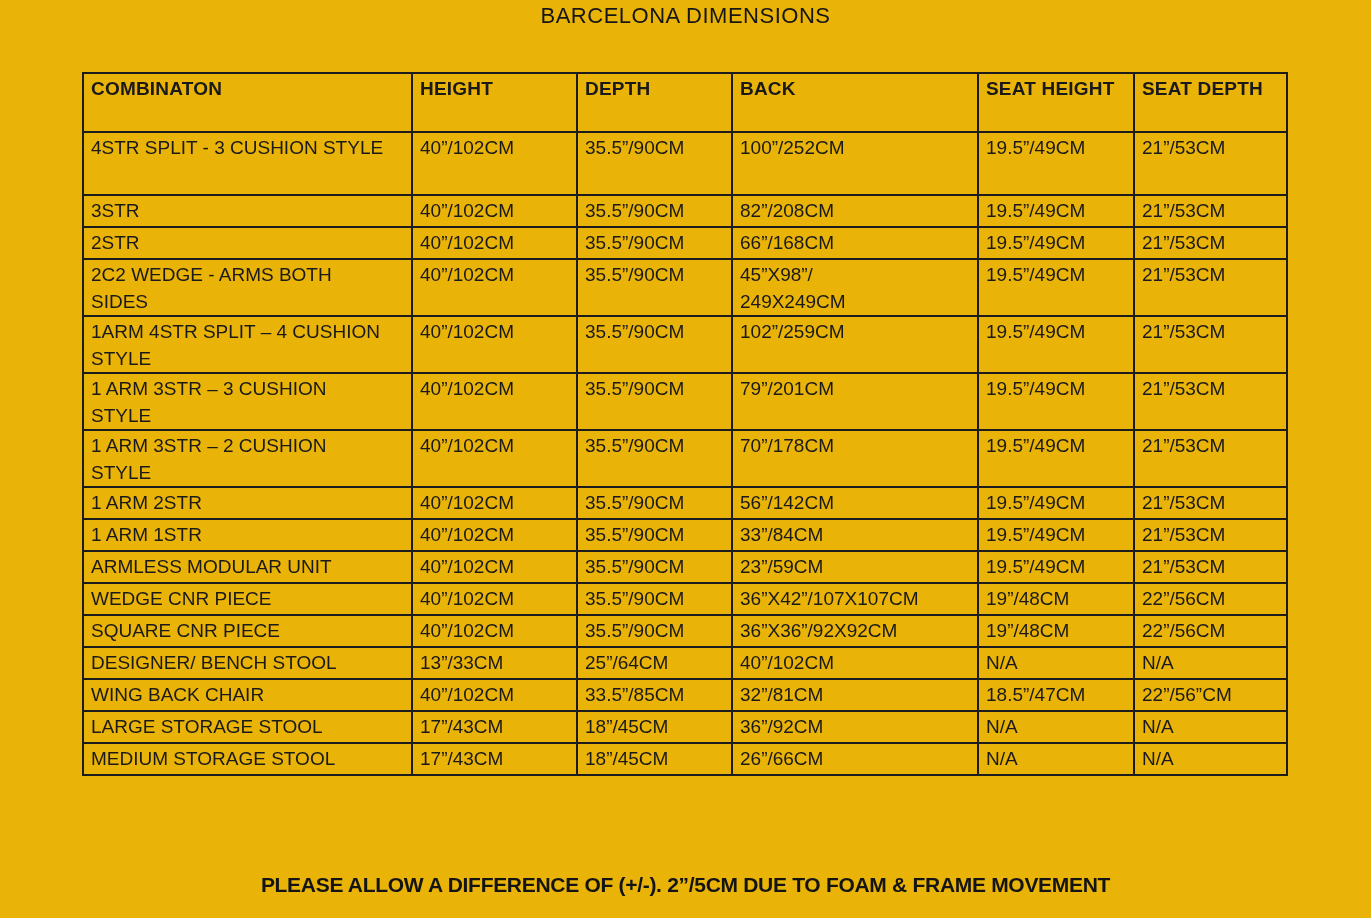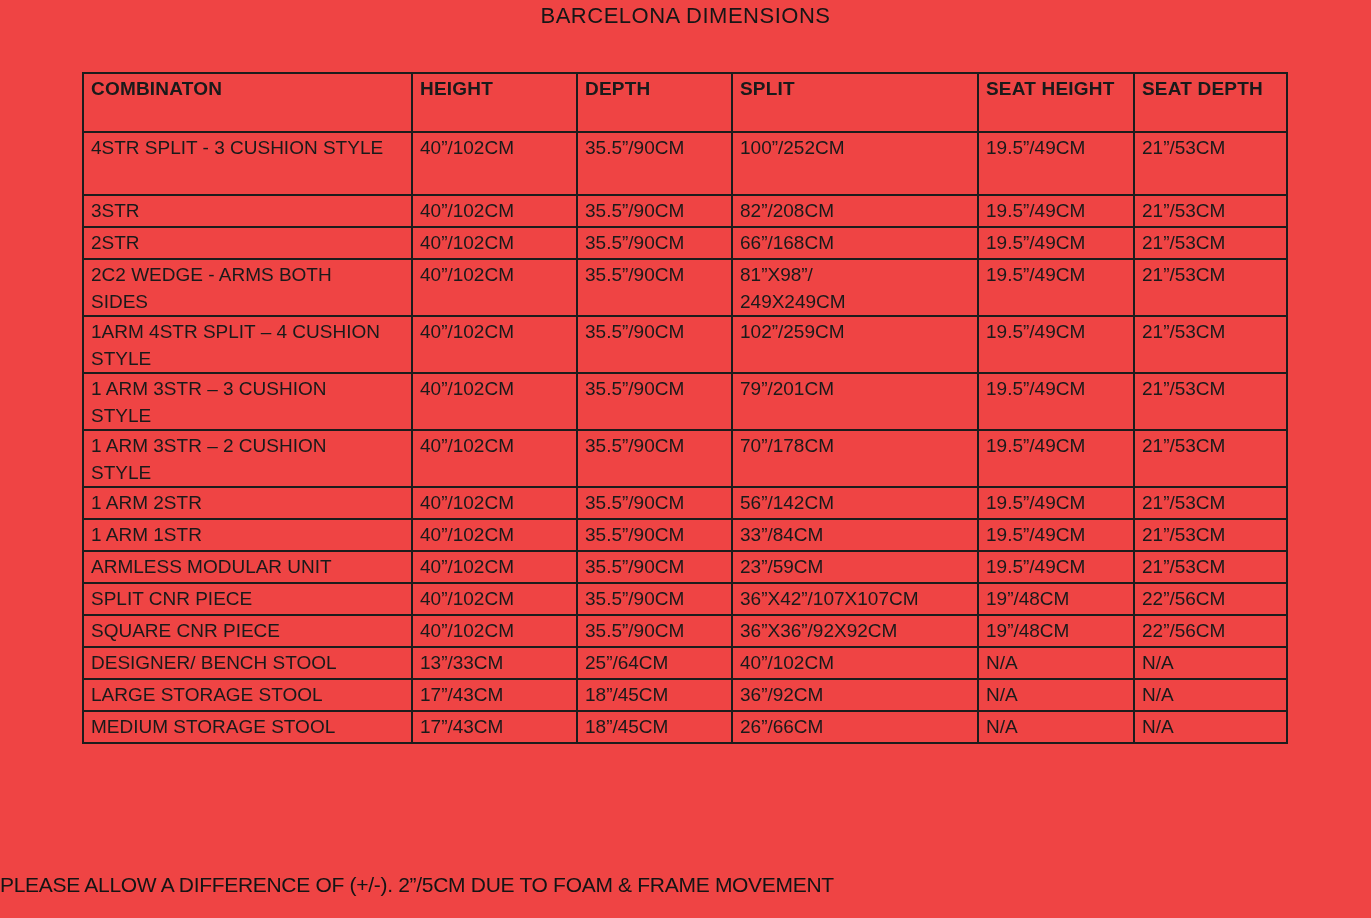--- a/index.html
+++ b/index.html
@@ -4,21 +4,21 @@
 <style>
   html, body {
     margin: 0;
     padding: 0;
     background: #ffffff;
   }
   .page {
     position: relative;
     width: 1371px;
     height: 918px;
-    background: #ef4444;
+    background: #eab308;
     font-family: "Liberation Sans", "DejaVu Sans", sans-serif;
     color: #1a1a1a;
     overflow: hidden;
   }
   .title {
     position: absolute;
     top: 3px;
     left: 0;
     width: 100%;
     text-align: center;
@@ -57,23 +57,23 @@
   }
   table.dim tbody tr:first-child td {
     height: 60px;
   }
   .b { font-weight: 400; }
   .footer {
     position: absolute;
     top: 873px;
     left: 0;
     width: 100%;
-    text-align: left;
+    text-align: center;
     font-size: 21px;
-    font-weight: 400;
+    font-weight: 700;
     letter-spacing: -0.3px;
     color: #141414;
   }
 </style>
 </head>
 <body>
 
 <div class="page">
 
   <div class="title">BARCELONA DIMENSIONS</div>
@@ -85,21 +85,21 @@
       <col style="width:155px">
       <col style="width:246px">
       <col style="width:156px">
       <col style="width:153px">
     </colgroup>
     <thead>
       <tr id="header-row">
           <th>COMBINATON</th>
           <th>HEIGHT</th>
           <th>DEPTH</th>
-          <th>SPLIT</th>
+          <th>BACK</th>
           <th>SEAT HEIGHT</th>
           <th>SEAT DEPTH</th>
         </tr>
     </thead>
     <tbody id="table-body">
         <tr>
           <td><span>4STR SPLIT - </span><span class="b">3 CUSHION STYLE</span></td>
           <td>40”/102CM</td>
           <td>35.5”/90CM</td>
           <td>100”/252CM</td>
@@ -120,21 +120,21 @@
           <td>35.5”/90CM</td>
           <td>66”/168CM</td>
           <td>19.5”/49CM</td>
           <td>21”/53CM</td>
         </tr>
         <tr>
           <td><span>2C2 WEDGE - </span><span class="b">ARMS BOTH
 SIDES</span></td>
           <td>40”/102CM</td>
           <td>35.5”/90CM</td>
-          <td>81”X98”/
+          <td>45”X98”/
 249X249CM</td>
           <td>19.5”/49CM</td>
           <td>21”/53CM</td>
         </tr>
         <tr>
           <td><span>1ARM 4STR SPLIT </span><span class="b">– 4 CUSHION
 STYLE</span></td>
           <td>40”/102CM</td>
           <td>35.5”/90CM</td>
           <td>102”/259CM</td>
@@ -177,21 +177,21 @@
         </tr>
         <tr>
           <td><span>ARMLESS MODULAR UNIT</span></td>
           <td>40”/102CM</td>
           <td>35.5”/90CM</td>
           <td>23”/59CM</td>
           <td>19.5”/49CM</td>
           <td>21”/53CM</td>
         </tr>
         <tr>
-          <td><span>SPLIT CNR PIECE</span></td>
+          <td><span>WEDGE CNR PIECE</span></td>
           <td>40”/102CM</td>
           <td>35.5”/90CM</td>
           <td>36”X42”/107X107CM</td>
           <td>19”/48CM</td>
           <td>22”/56CM</td>
         </tr>
         <tr>
           <td><span>SQUARE CNR PIECE</span></td>
           <td>40”/102CM</td>
           <td>35.5”/90CM</td>
@@ -199,20 +199,28 @@
           <td>19”/48CM</td>
           <td>22”/56CM</td>
         </tr>
         <tr>
           <td><span>DESIGNER/ BENCH STOOL</span></td>
           <td>13”/33CM</td>
           <td>25”/64CM</td>
           <td>40”/102CM</td>
           <td>N/A</td>
           <td>N/A</td>
+        </tr>
+        <tr>
+          <td><span>WING BACK CHAIR</span></td>
+          <td>40”/102CM</td>
+          <td>33.5”/85CM</td>
+          <td>32”/81CM</td>
+          <td>18.5”/47CM</td>
+          <td>22”/56”CM</td>
         </tr>
         <tr>
           <td><span>LARGE STORAGE STOOL</span></td>
           <td>17”/43CM</td>
           <td>18”/45CM</td>
           <td>36”/92CM</td>
           <td>N/A</td>
           <td>N/A</td>
         </tr>
         <tr>

